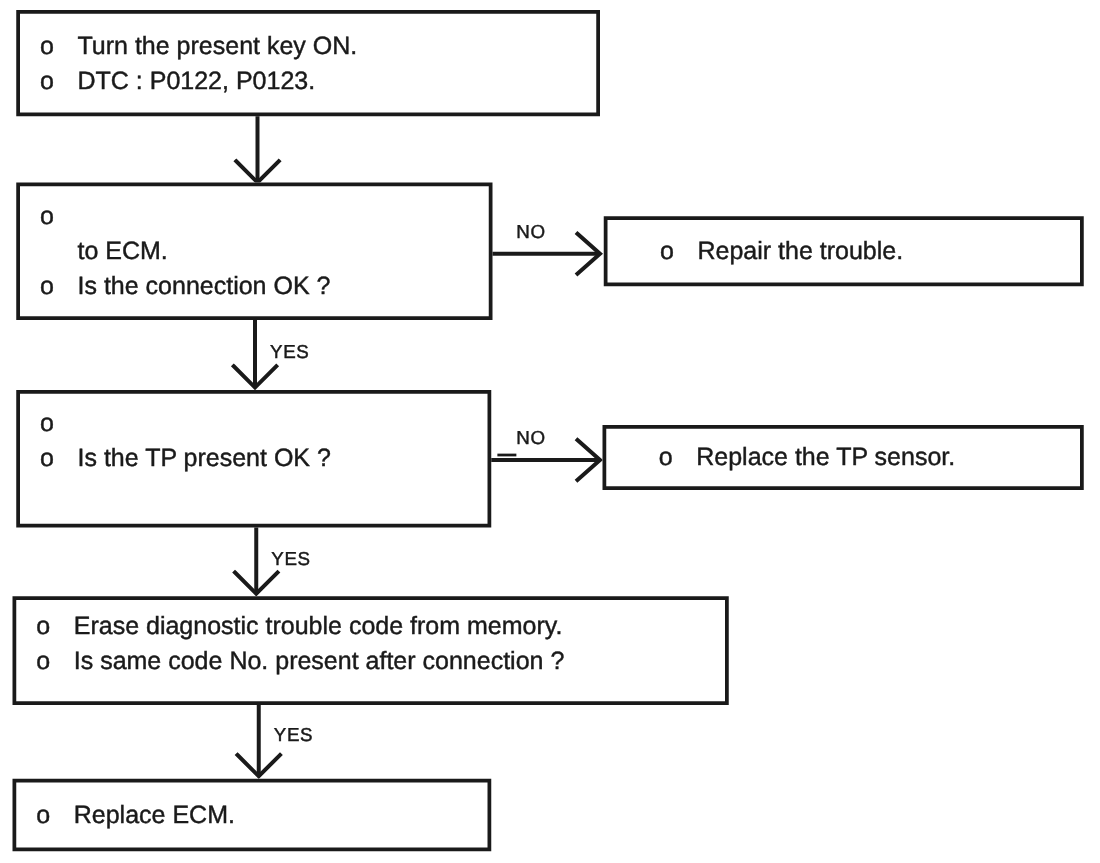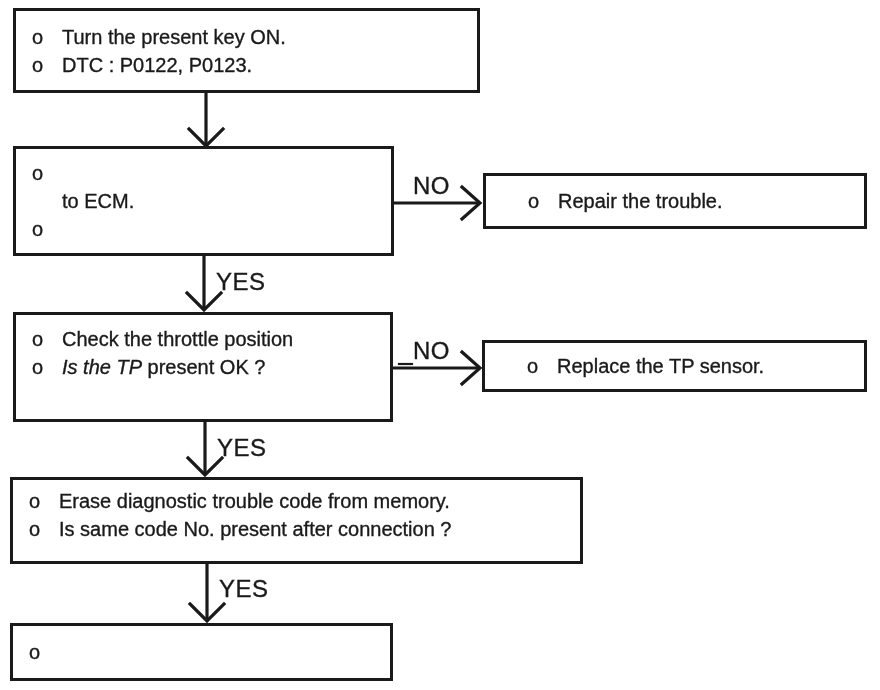--- a/index.html
+++ b/index.html
@@ -17,29 +17,29 @@
   .box {
     position: absolute;
     border: 3px solid #1a1a1a;
     background: #ffffff;
     font-size: 20px;
     line-height: 28px;
   }
   .brow { display: flex; align-items: baseline; }
   .bullet { flex: 0 0 46px; padding-left: 16px; }
   .txt { flex: 1 1 auto; white-space: nowrap; }
-  .em { font-style: italic; }
+  .em { }
   .pad14 { padding-top: 12px; }
   .pad12 { padding-top: 10px; }
   .pad8  { padding-top: 7px; }
   .rbox { display: flex; align-items: center; padding-left: 26px; }
   .onebox { display: flex; align-items: center; }
   .lab {
     position: absolute;
-    font-size: 24px;
+    font-size: 15px;
     line-height: 24px;
     letter-spacing: 0.5px;
   }
   .arrows { position: absolute; left: 0; top: 0; pointer-events: none; }
   .arrows path, .arrows line {
     stroke: #1a1a1a;
     stroke-width: 3.2;
     fill: none;
     stroke-linecap: square;
   }
@@ -88,36 +88,36 @@
   <div class="box pad12" style="left:13px; top:146px; width:381px; height:110px;">
     <div class="brow">
       <span class="bullet">o</span>
     </div>
     <div class="brow">
       <span class="bullet"></span>
       <span class="txt">to ECM.</span>
     </div>
     <div class="brow">
       <span class="bullet">o</span>
+      <span class="txt">Is the connection OK ?</span>
     </div>
   </div>
 
   <div class="lab" style="left:413px; top:174px;">NO</div>
 
   <div class="box rbox" style="left:483px; top:173px; width:384px; height:56px;">
     <span class="bullet">o</span>
     <span class="txt">Repair the trouble.</span>
   </div>
 
   <div class="lab" style="left:216px; top:270px;">YES</div>
 
   <div class="box pad12" style="left:13px; top:312px; width:380px; height:110px;">
     <div class="brow">
       <span class="bullet">o</span>
-      <span class="txt">Check the throttle position</span>
     </div>
     <div class="brow">
       <span class="bullet">o</span>
       <span class="txt"><span class="em">Is the TP</span><span> present OK ?</span></span>
     </div>
   </div>
 
   <div class="lab" style="left:413px; top:339px;">NO</div>
 
   <div class="box rbox" style="left:482px; top:340px; width:385px; height:52px;">
@@ -135,15 +135,16 @@
     <div class="brow">
       <span class="bullet">o</span>
       <span class="txt">Is same code No. present after connection ?</span>
     </div>
   </div>
 
   <div class="lab" style="left:219px; top:577px;">YES</div>
 
   <div class="box onebox" style="left:10px; top:623px; width:383px; height:58px;">
     <span class="bullet">o</span>
+    <span class="txt">Replace ECM.</span>
   </div>
 
 </div>
 
 </body></html>

